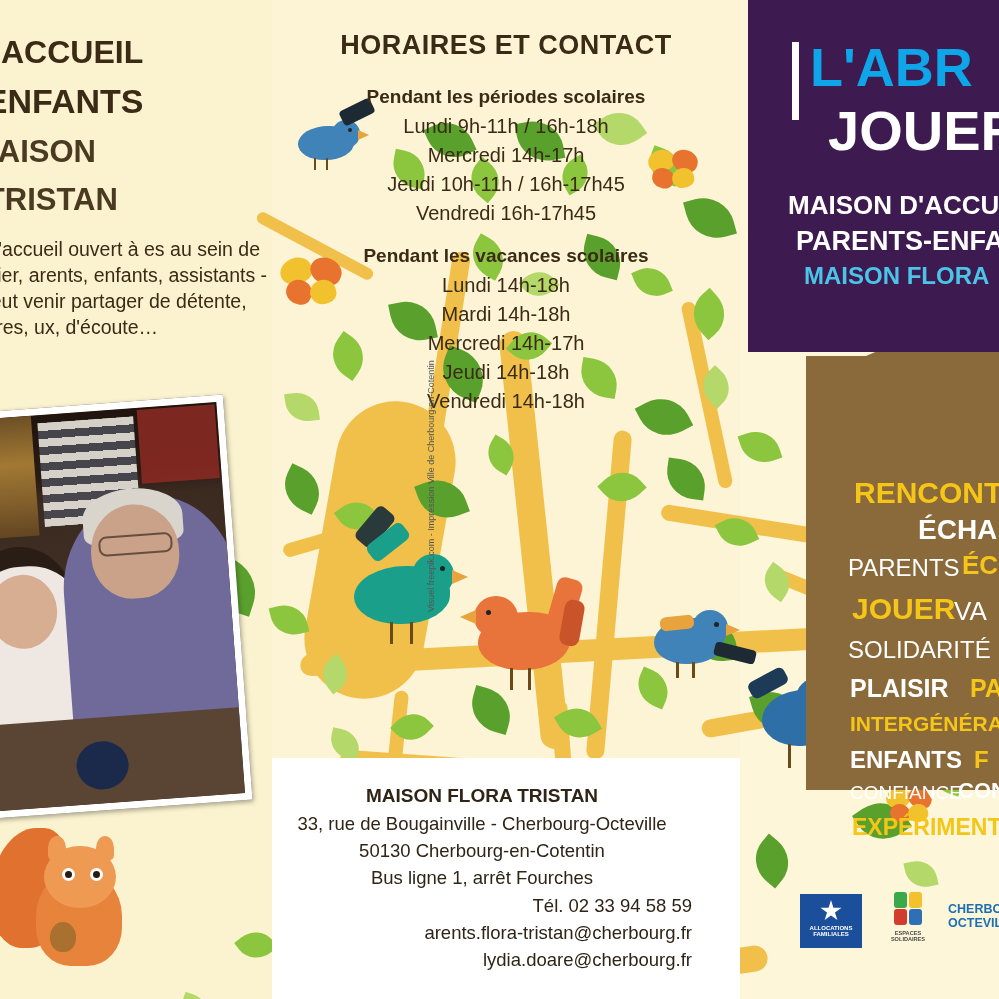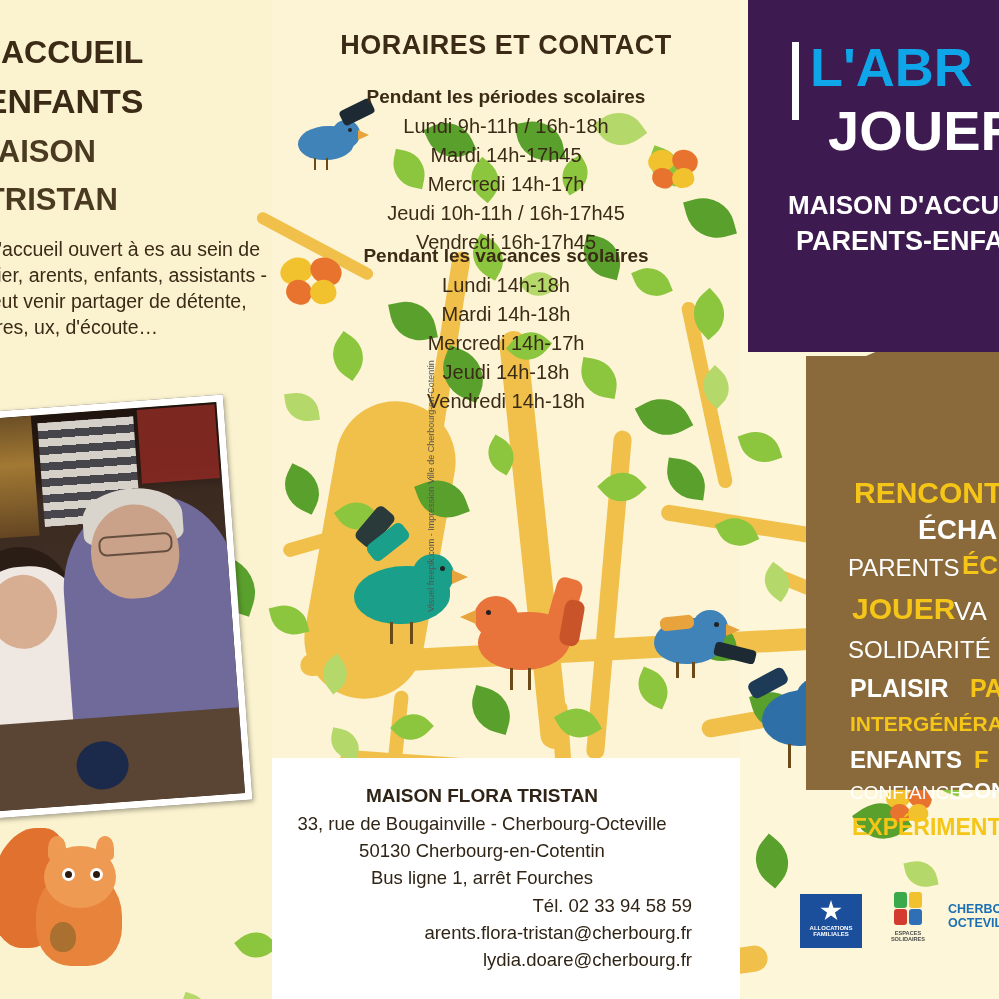--- a/index.html
+++ b/index.html
@@ -544,21 +544,20 @@
       <div class="ph-table"></div>
       <div class="ph-yarn"></div>
     </div>
   </div>
 
   <div class="mid-heading">HORAIRES ET CONTACT</div>
 
   <div class="mid-sub s1">Pendant les périodes scolaires</div>
   <div class="mid-lines l1">
     <div>Lundi 9h-11h / 16h-18h</div>
-    <div>Mardi 14h-17h45</div>
     <div>Mercredi 14h-17h</div>
     <div>Jeudi 10h-11h / 16h-17h45</div>
     <div>Vendredi 16h-17h45</div>
   </div>
 
   <div class="mid-sub s2">Pendant les vacances scolaires</div>
   <div class="mid-lines l2">
     <div>Lundi 14h-18h</div>
     <div>Mardi 14h-18h</div>
     <div>Mercredi 14h-17h</div>
@@ -602,20 +601,21 @@
     <div class="w w-white" style="left:152px;top:308px;font-size:22px;">CON</div>
     <div class="w w-yellow" style="left:46px;top:344px;font-size:23px;">EXPÉRIMENT</div>
   </div>
 
   <div class="purple-block">
     <div class="purple-bar"></div>
     <div class="t-abri">L'ABR</div>
     <div class="t-abra">JOUER</div>
     <div class="t-espace">MAISON D'ACCU</div>
     <div class="t-parents">PARENTS-ENFAN</div>
+    <div class="t-maison">MAISON FLORA</div>
   </div>
 
   <div class="logo-row">
     <div class="logo-caf">
       <span class="star"></span>
       <span>ALLOCATIONS FAMILIALES</span>
     </div>
     <div class="logo-esp">
       <div style="margin-bottom:4px;">
         <span class="sq" style="background:#3aa94a;"></span><span class="sq" style="background:#f2c12e;"></span><br>

